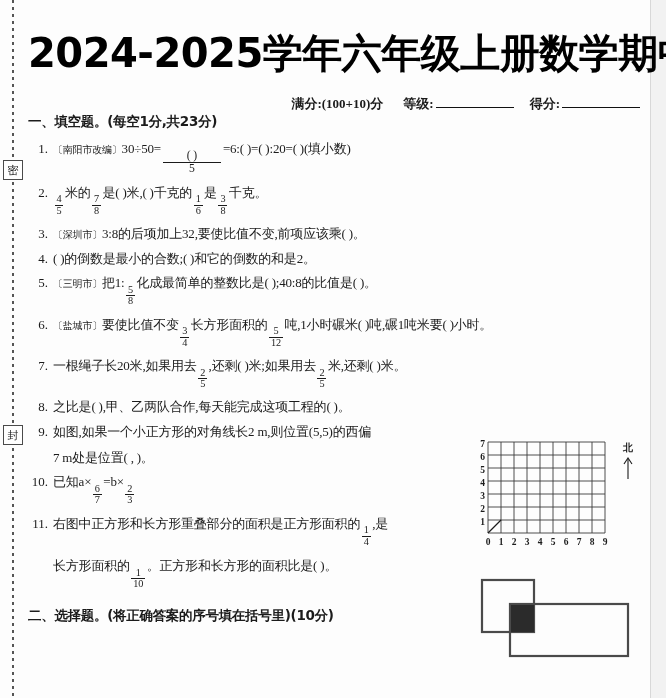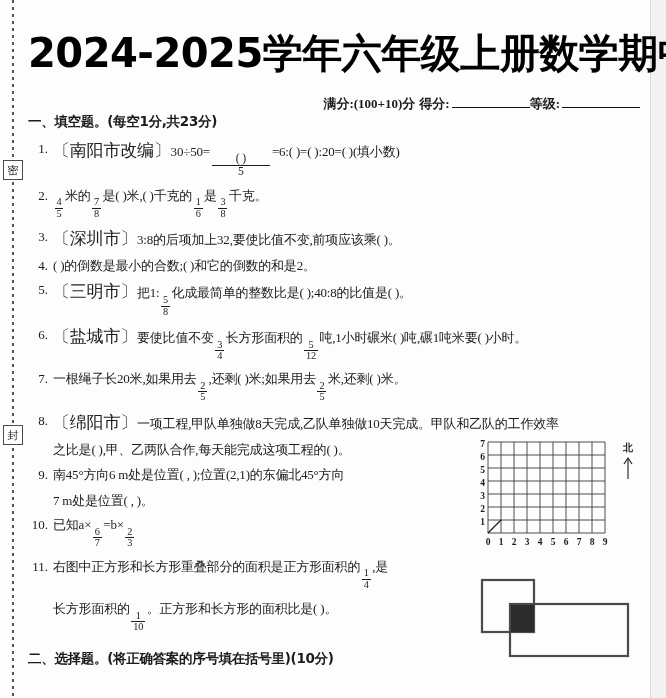--- a/index.html
+++ b/index.html
@@ -75,20 +75,21 @@
     color: #000;
     white-space: nowrap;
     transform: scaleX(1.0);
   }
 
   .score-line {
     margin-top: 14px;
     display: flex;
     justify-content: flex-end;
     align-items: baseline;
+    gap: 16px;
     padding-right: 10px;
     font-size: 13px;
     font-weight: 700;
     font-family: "Liberation Serif", serif;
   }
   .score-line .item { display: inline-flex; align-items: baseline; }
   .blank-rule {
     display: inline-block;
     width: 78px;
     border-bottom: 1.4px solid #111;
@@ -123,21 +124,21 @@
     font-family: "Liberation Serif", serif;
   }
   .q .body {
     flex: 1 1 auto;
     font-family: "Liberation Serif", serif;
     letter-spacing: -0.2px;
   }
   .q .body .ln { display: block; white-space: nowrap; }
   .q .body .ln + .ln { margin-top: 12px; }
 
-  .city { font-size: 17px; }
+  .city { font-size: 10px; }
 
   
   .frac {
     display: inline-flex;
     flex-direction: column;
     align-items: center;
     vertical-align: -0.48em;
     margin: 0 1.5px;
     line-height: 1;
     font-size: 0.93em;
@@ -186,25 +187,25 @@
   <div class="seal-char c1">密</div>
   <div class="seal-char c2">封</div>
 
   <div id="content">
 
     <div class="exam-title">2024-2025学年六年级上册数学期中检测卷</div>
 
     <div class="score-line">
       <span class="item full">满分:(100+10)分</span>
       <span class="item">
-        <span>得分:</span>
+        <span>等级:</span>
         <span class="blank-rule"></span>
       </span>
       <span class="item">
-        <span>等级:</span>
+        <span>得分:</span>
         <span class="blank-rule"></span>
       </span>
     </div>
 
     <div class="section-head">一、填空题。(每空1分,共23分)</div>
 
     <ul class="qlist">
 
       <li class="q">
         <span class="num">1.</span>
@@ -291,29 +292,28 @@
                 <span class="n">2</span>
                 <span class="d">5</span>
               </span><span>米,还剩(    )米。</span>
           </span>
         </span>
       </li>
 
       <li class="q">
         <span class="num">8.</span>
         <span class="body">
-          <span class="ln"><span class="city">〔绵阳市〕</span><span>一项工程,甲队单独做8天完成,乙队单独做10天完成。甲队和乙队的工作效率</span></span>
           <span class="ln">之比是(        ),甲、乙两队合作,每天能完成这项工程的(    )。</span>
         </span>
       </li>
 
       <li class="q">
         <span class="num">9.</span>
         <span class="body narrow">
-          <span class="ln">南45°方向6 m处是位置(  ,  );位置(2,1)的东偏北45°方向</span>
+          <span class="ln">如图,如果一个小正方形的对角线长2 m,则位置(5,5)的西偏</span>
           <span class="ln">7 m处是位置(  ,  )。</span>
         </span>
       </li>
 
       <li class="q">
         <span class="num">10.</span>
         <span class="body narrow">
           <span class="ln">
             <span>已知a×</span><span class="frac">
                 <span class="n">6</span>

